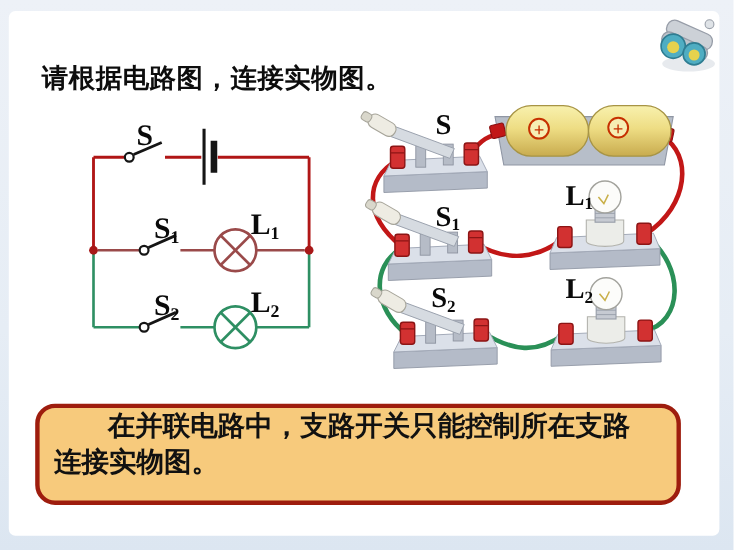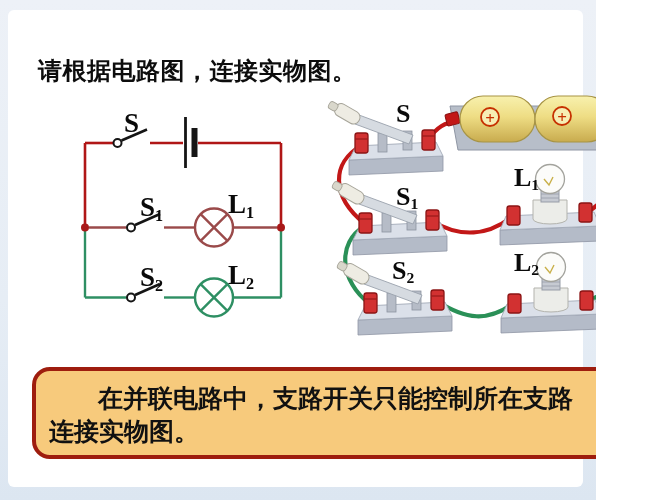--- a/index.html
+++ b/index.html
@@ -1,17 +1,17 @@
 <!DOCTYPE html>
 <html><head>
 <meta charset="utf-8">
 <style>
   html,body{margin:0;padding:0;}
   .stage{
-    position:relative;width:596px;height:500px;overflow:hidden;
+    position:relative;width:667px;height:500px;overflow:hidden;
     background:linear-gradient(180deg,#edf1f7 0%,#e6edf5 60%,#dce6f1 100%);
     font-family:"Liberation Serif",serif;
   }
   .slide{
     position:absolute;left:8px;top:10px;right:13px;bottom:13px;
     background:#ffffff;border-radius:6px;
   }
   .title{
     position:absolute;left:30px;top:45px;
     font-size:24px;font-weight:700;color:#0d0d0d;letter-spacing:0.5px;
@@ -20,21 +20,21 @@
   .abs{position:absolute;}
   .lbl{
     position:absolute;font-family:"Liberation Serif",serif;font-weight:700;
     color:#0a0a0a;line-height:1;font-size:27px;
   }
   .lbl.photo-lbl{font-size:26px;}
   .lbl sub{font-size:0.6em;vertical-align:-0.28em;font-weight:700;}
   .note{
     position:absolute;left:24px;top:357px;width:587px;height:92px;
     box-sizing:border-box;border:4px solid #9e1d0e;border-radius:18px;
-    background:#f7ca7c;padding-top:11px;
+    background:#f7ca7c;
   }
   .note-line{
     font-family:"Liberation Serif",serif;font-weight:700;font-size:25px;
     line-height:33px;color:#111;
   }
   .note-l1{padding-left:62px;}
   .note-l2{padding-left:13px;}
   svg{display:block;}
 </style>
 </head>

